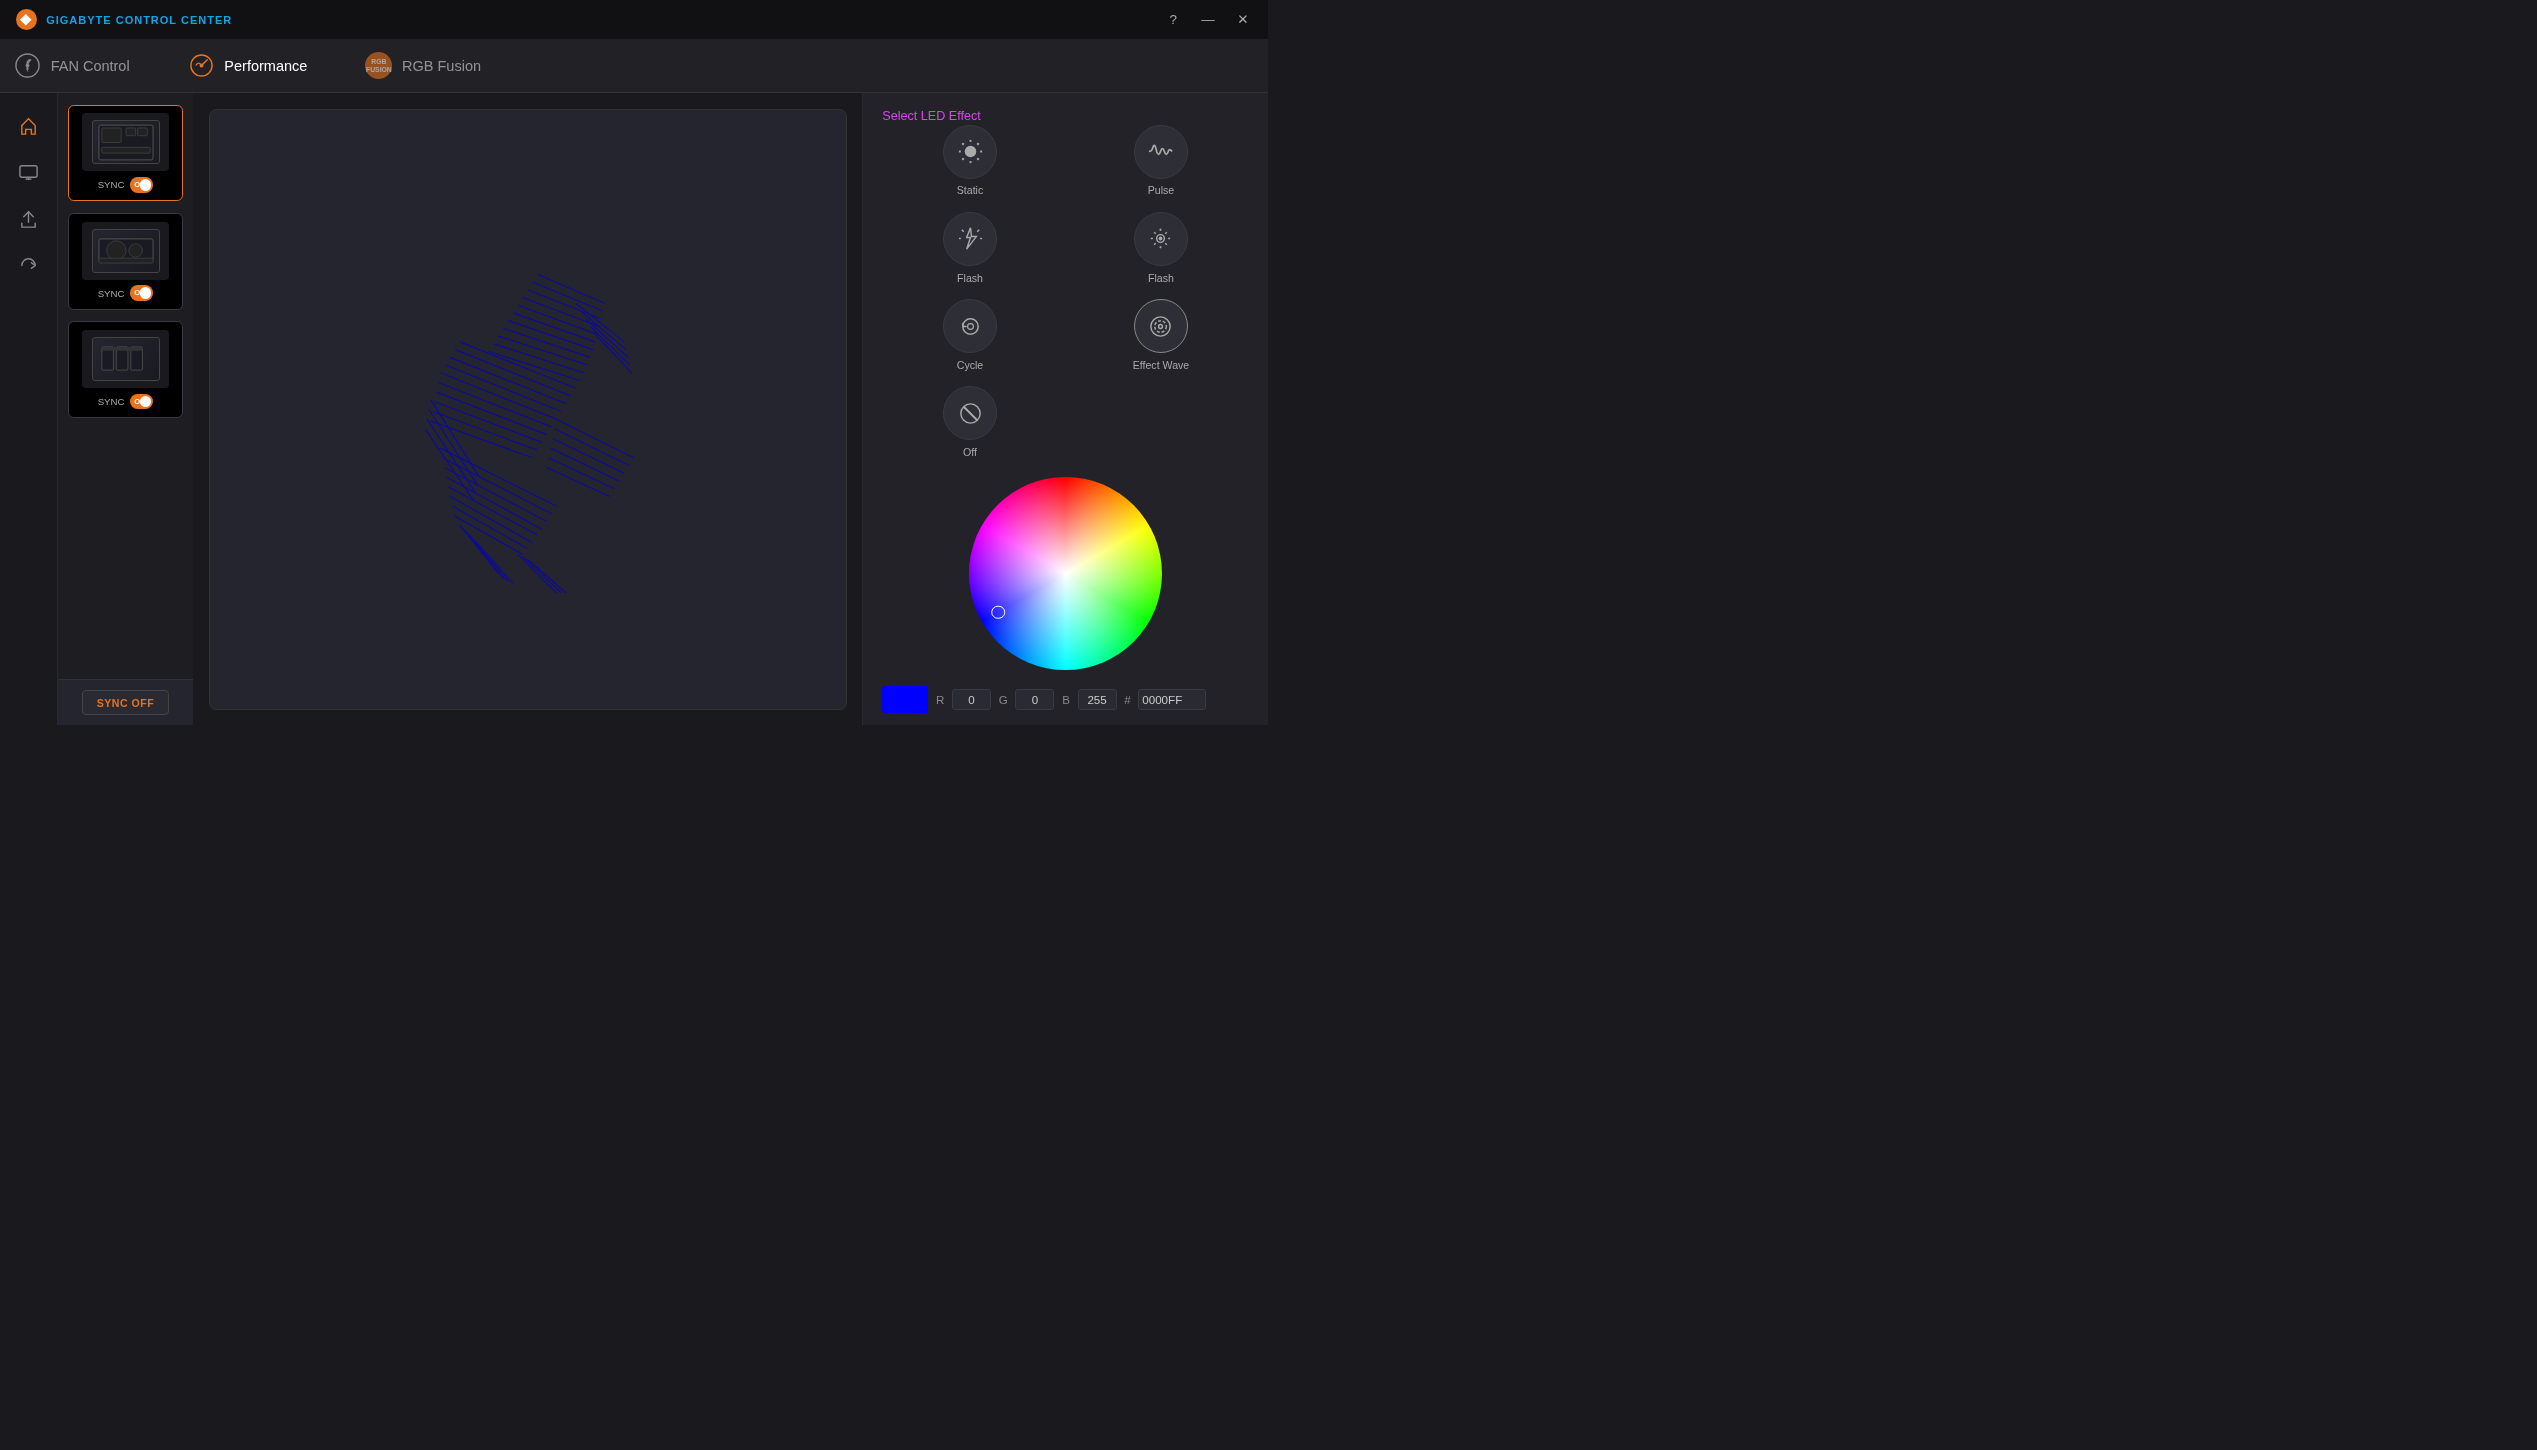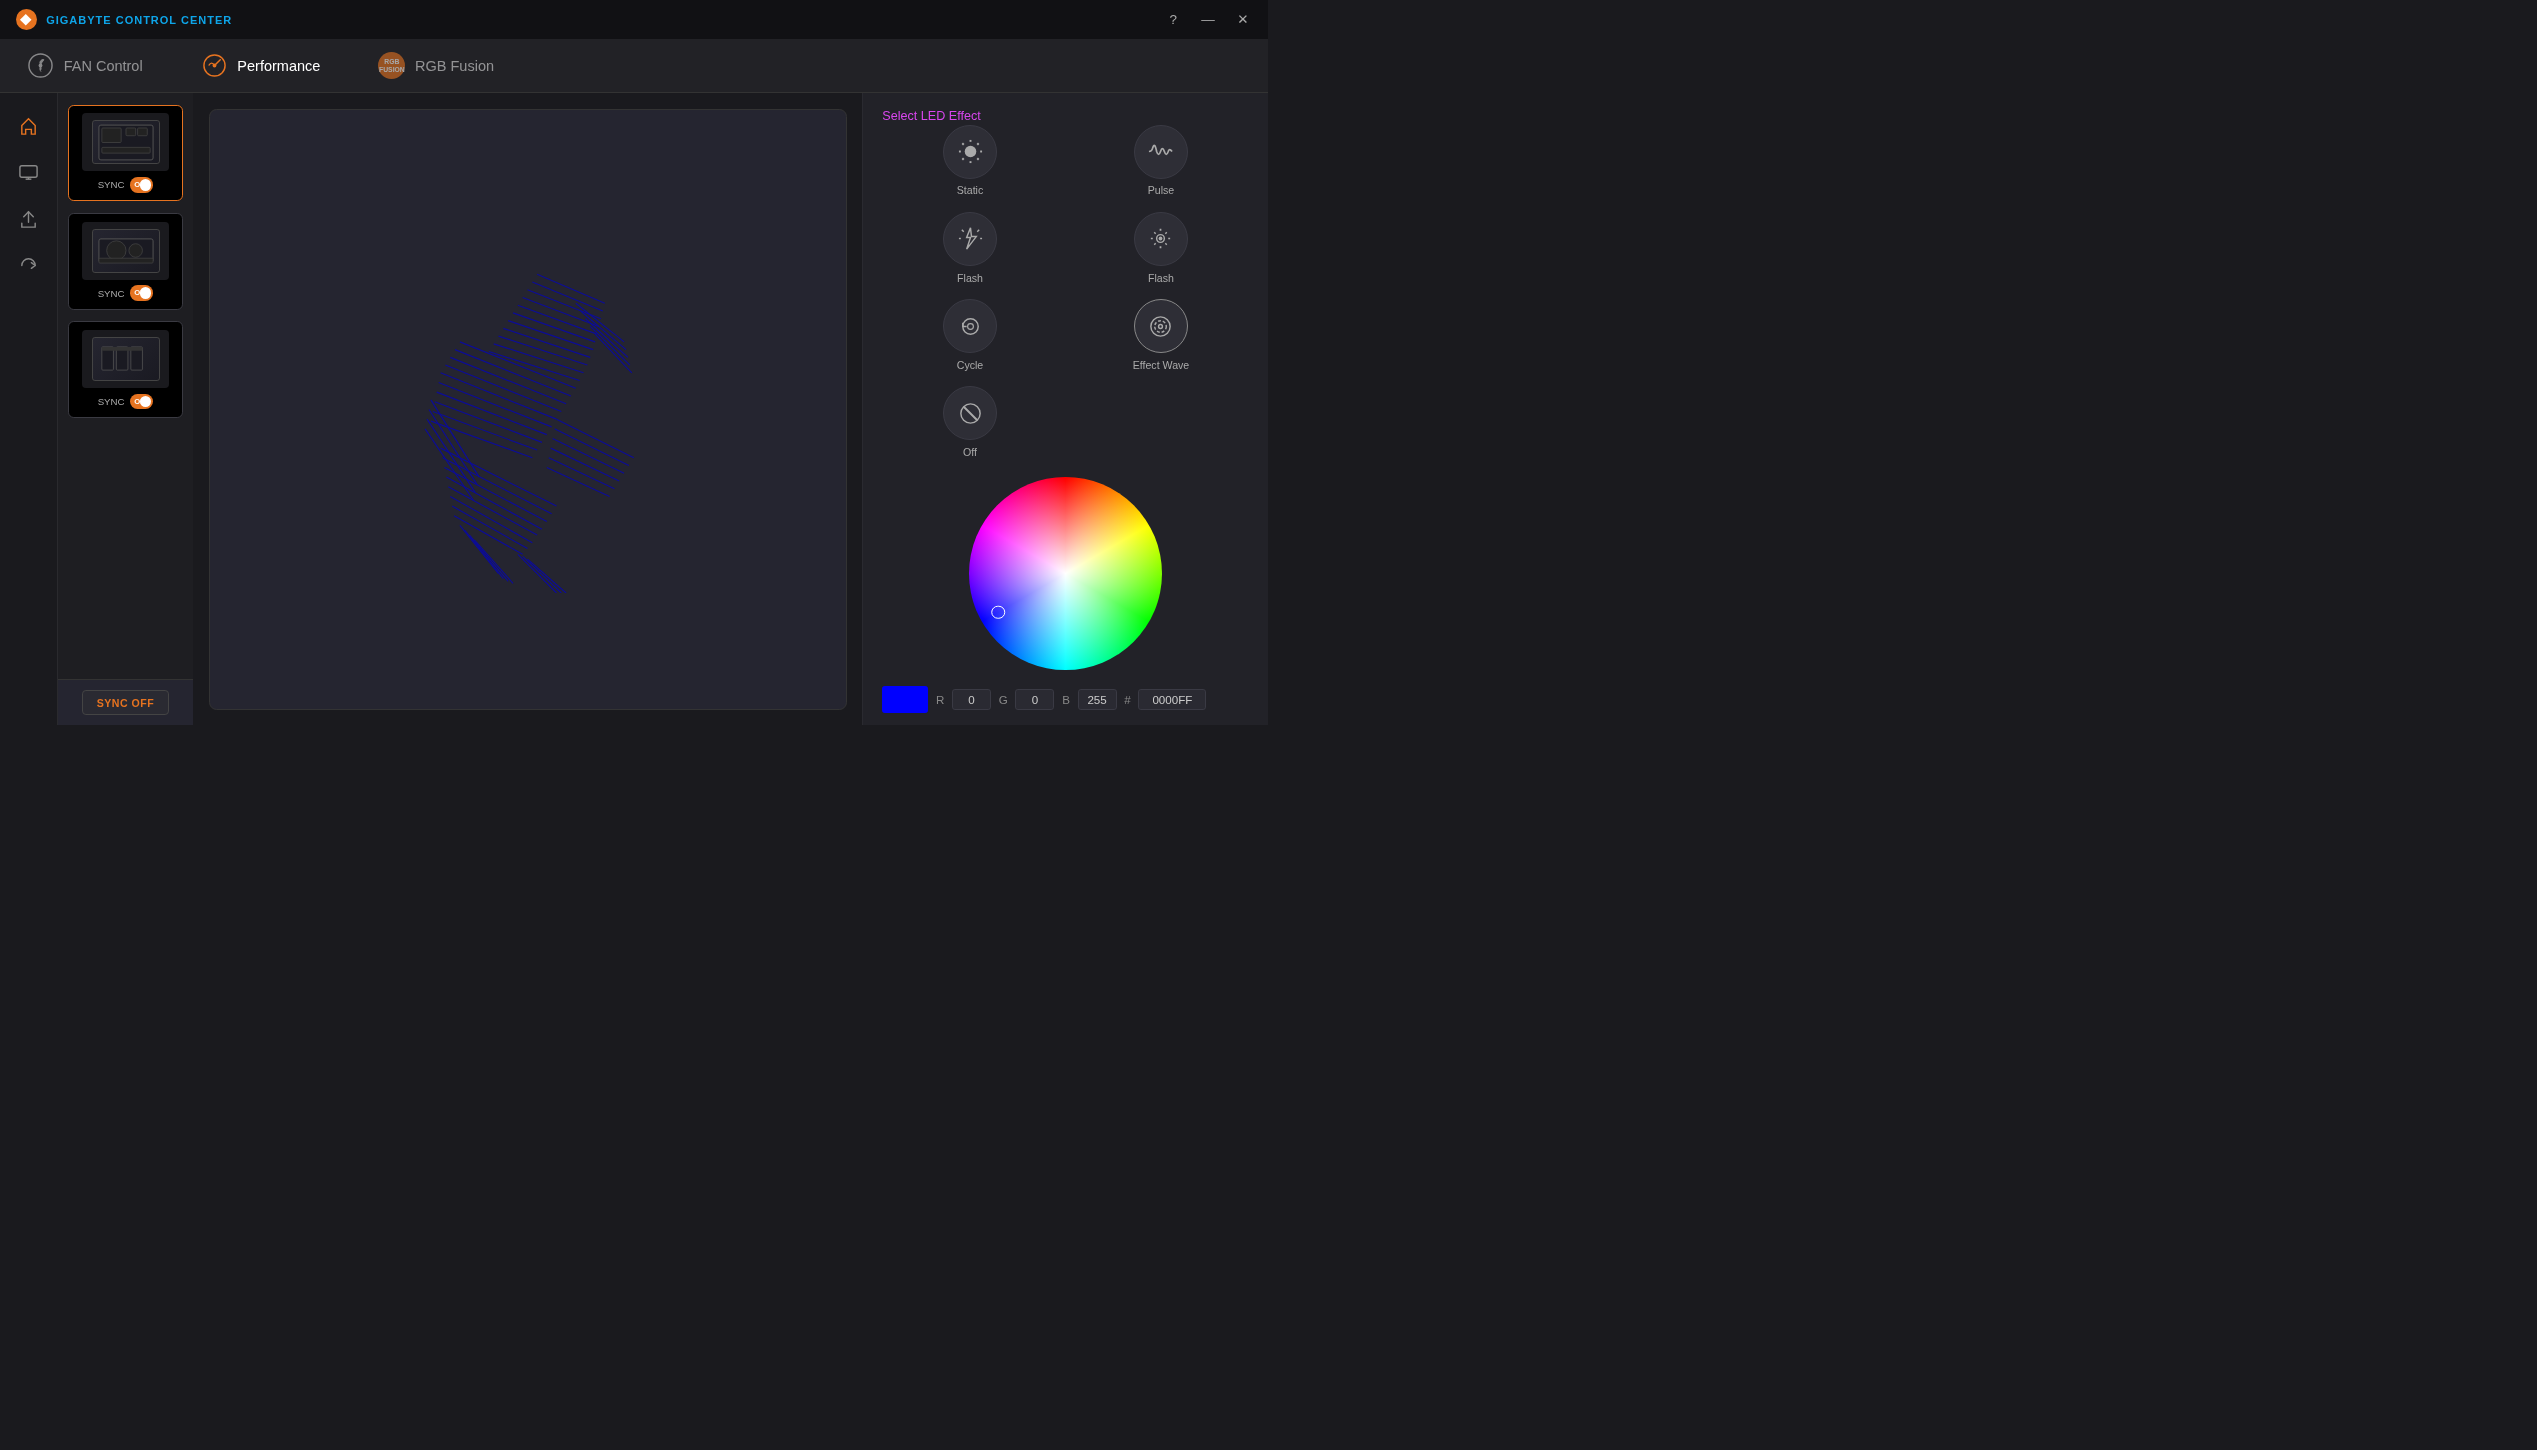--- a/index.html
+++ b/index.html
@@ -60,21 +60,21 @@
       align-items: center;
       justify-content: center;
     }
 
     
     .tab-bar {
       background: #222226;
       height: 54px;
       display: flex;
       align-items: center;
-      padding: 0 27px;
+      padding: 0 14px;
       gap: 58px;
       border-bottom: 1px solid #333;
     }
     .tab-item {
       display: flex;
       align-items: center;
       gap: 9.7px;
       cursor: pointer;
       padding: 5.8px 0;
       opacity: 0.6;
@@ -358,21 +358,20 @@
       font-size: 11.6px;
       color: #888;
     }
     .hex-input {
       width: 68px;
       background: #2a2a32;
       border: 1px solid #3a3a44;
       border-radius: 2.9px;
       color: #ccc;
       font-size: 11.6px;
-      text-align: center;
       padding: 2.9px;
       outline: none;
     }
 
     
     .bottom-bar {
       position: absolute;
       bottom: 0;
       left: 58px;
       width: 135px;

